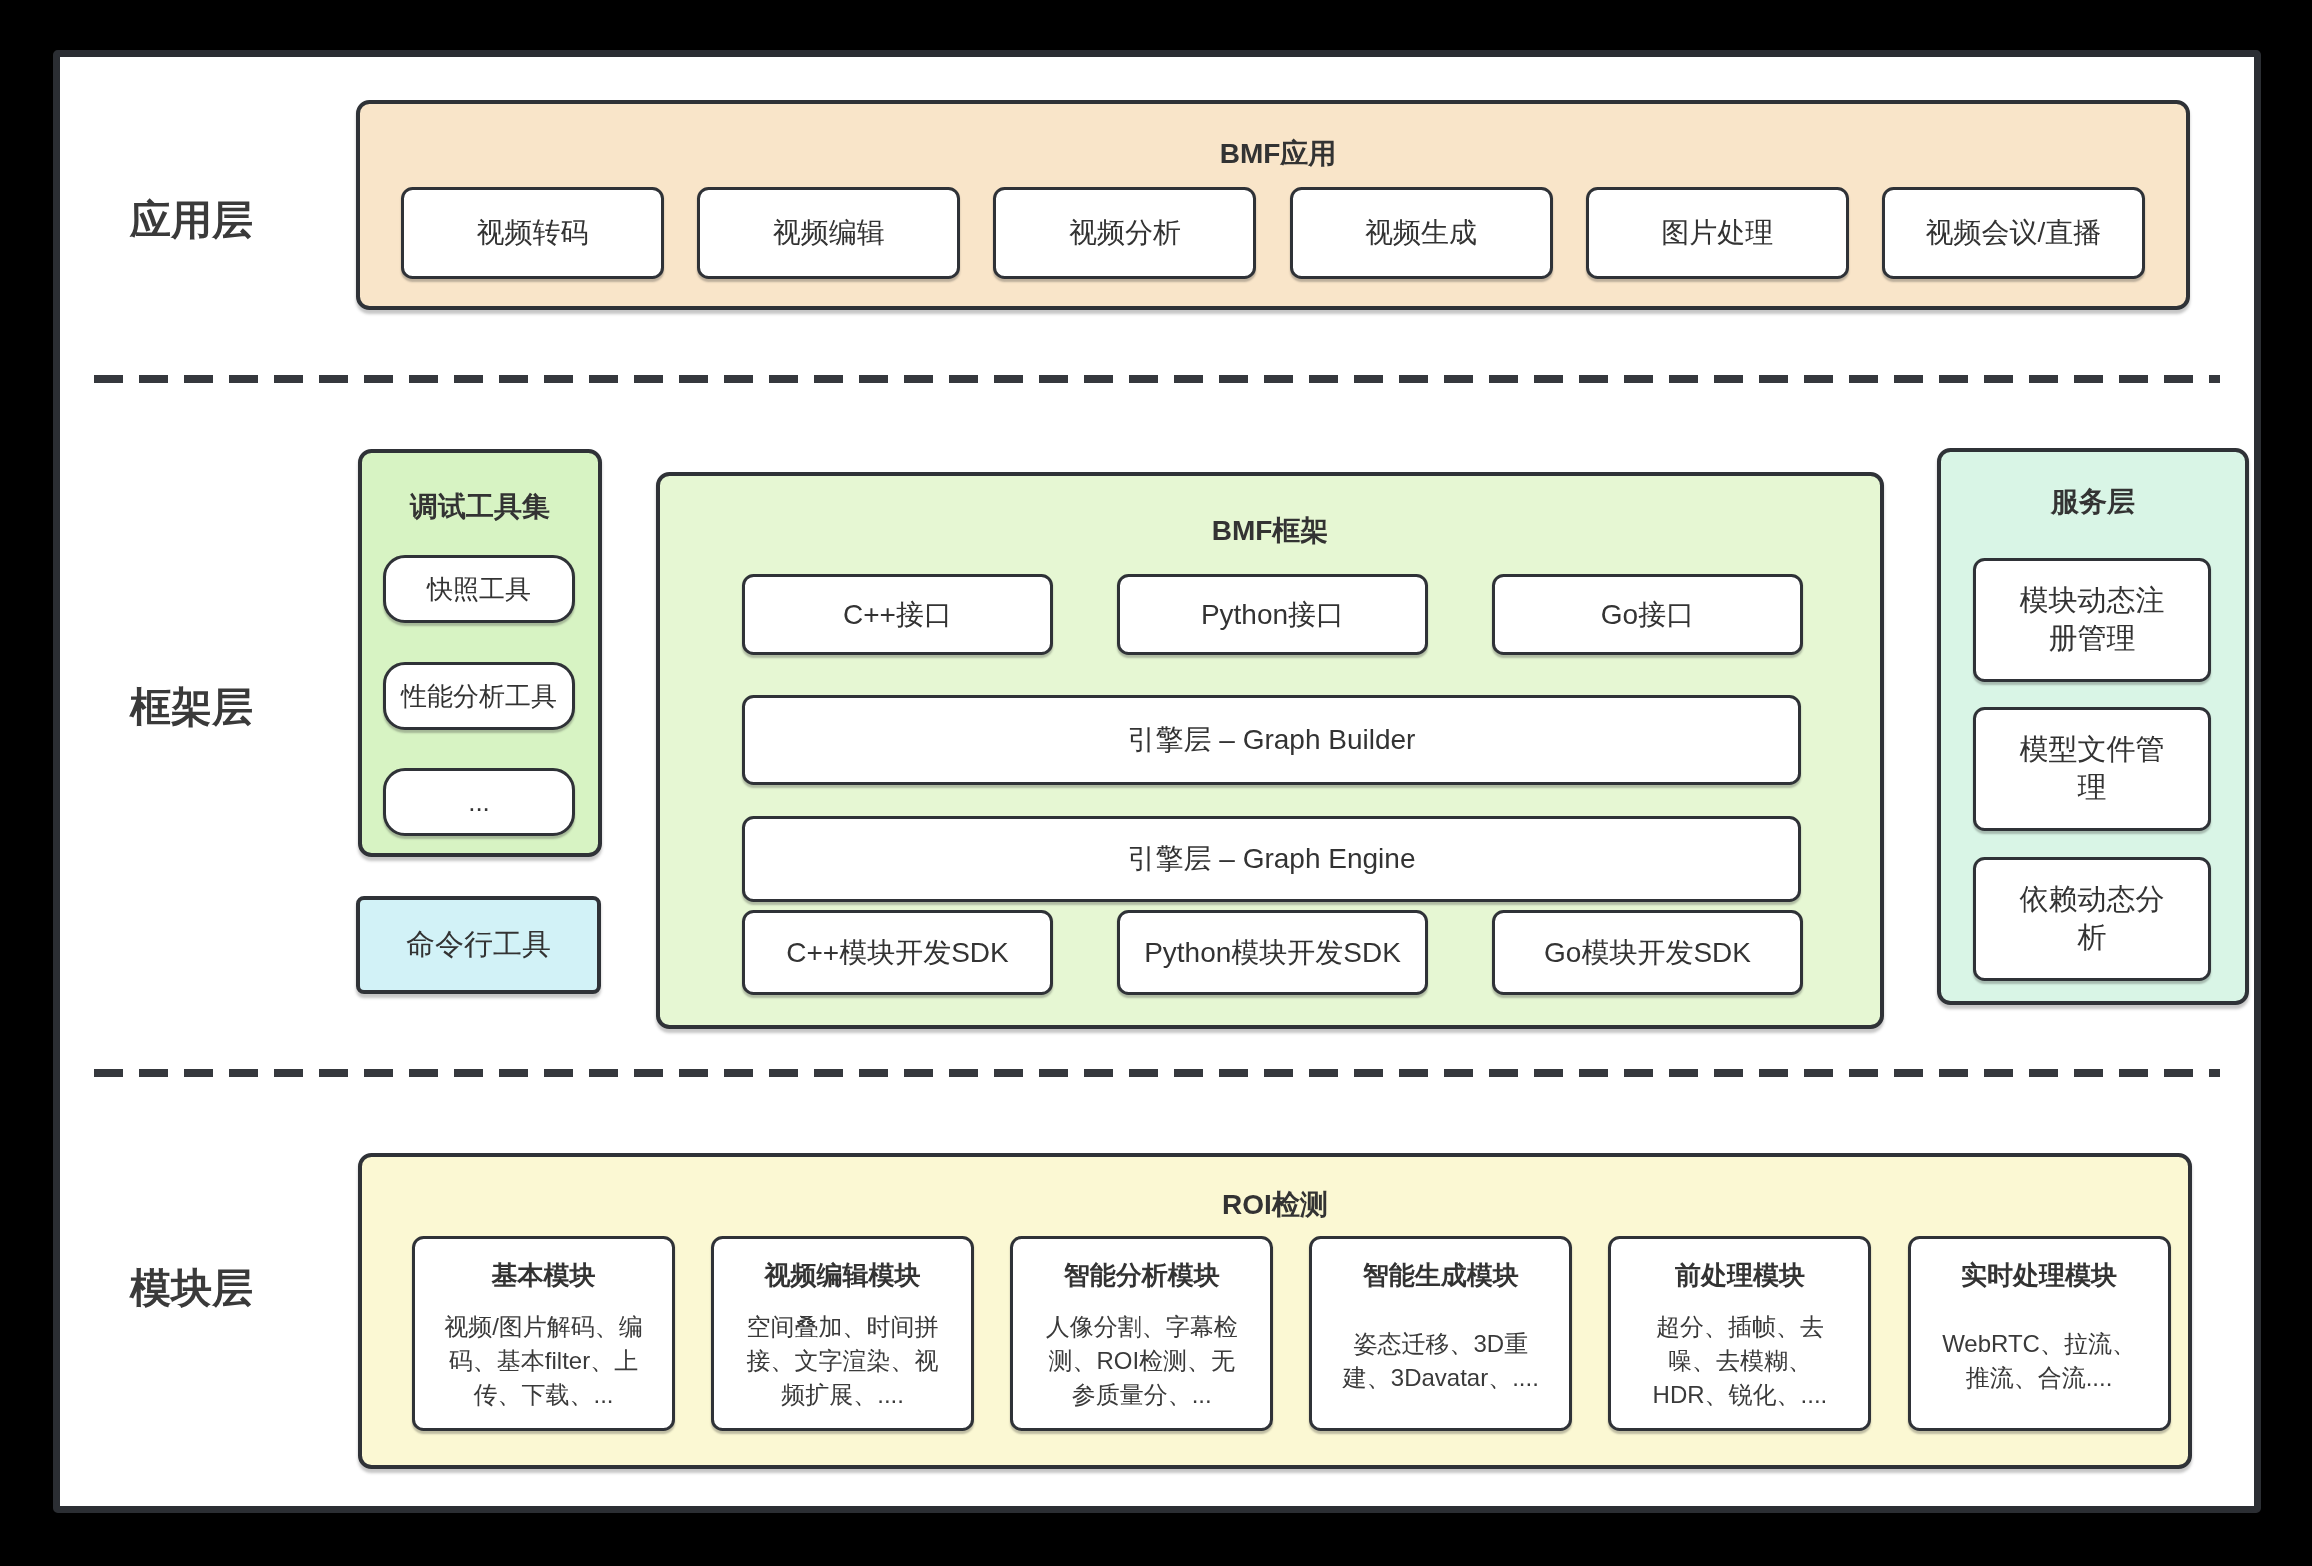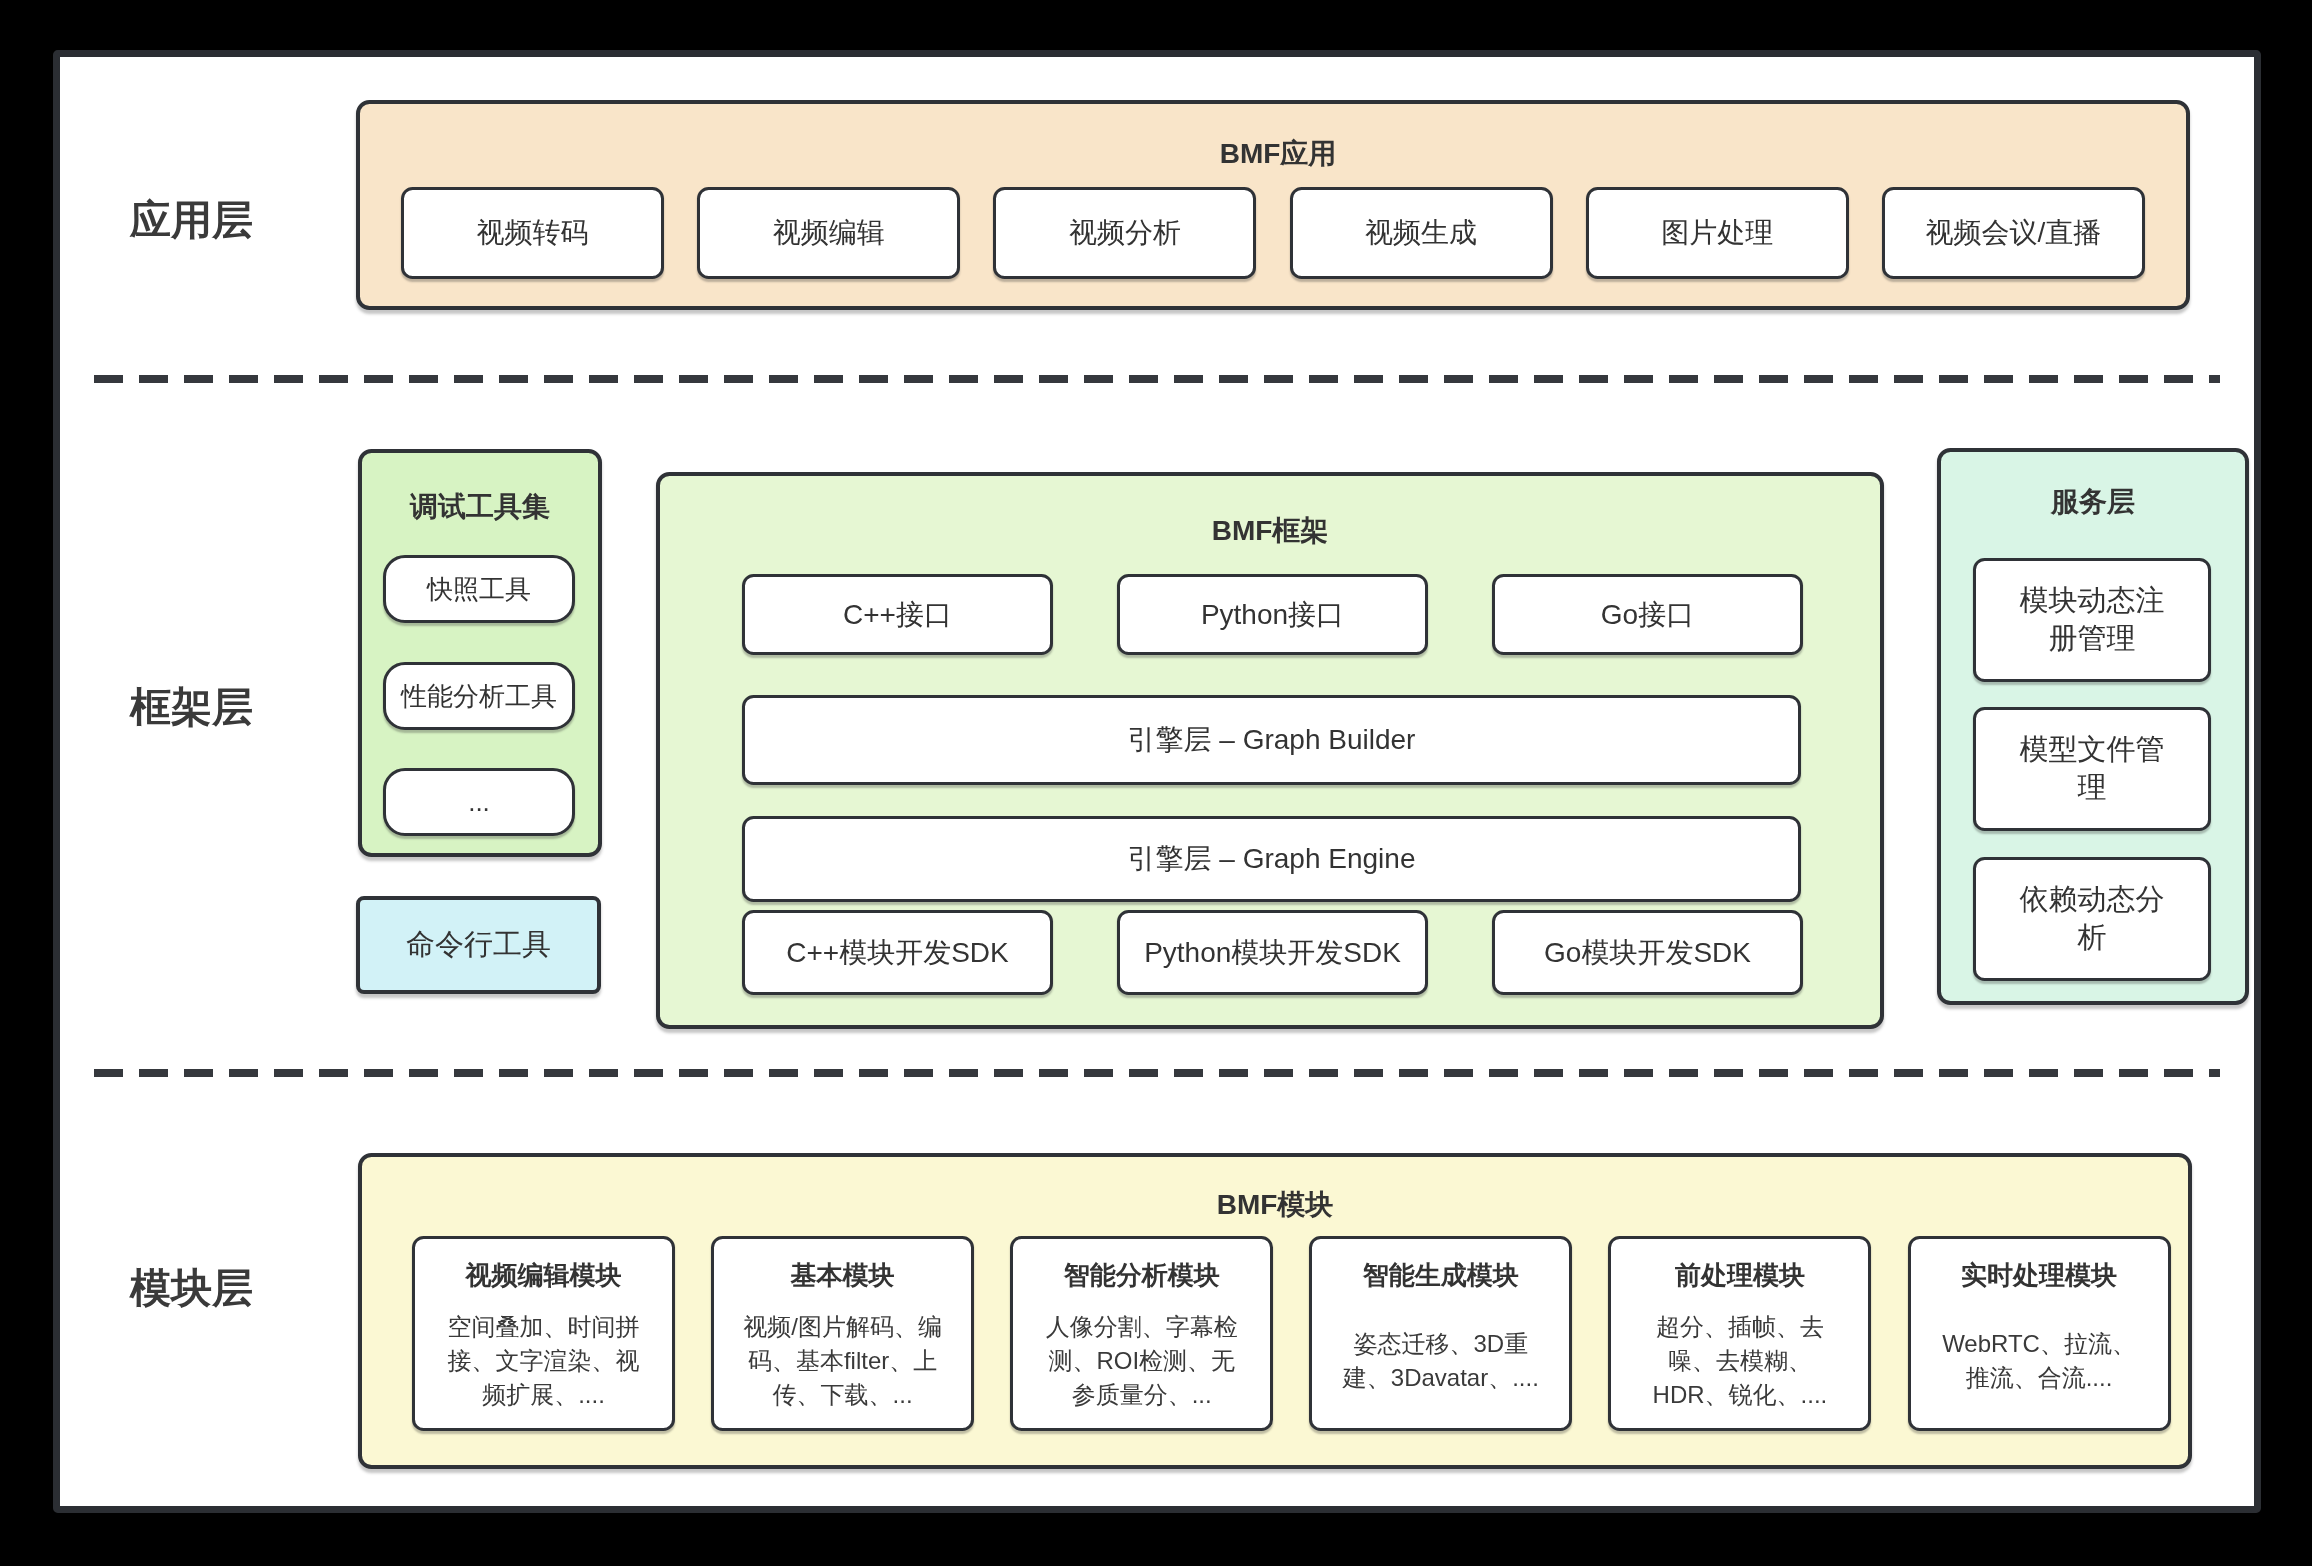--- a/index.html
+++ b/index.html
@@ -130,32 +130,32 @@
           <span>模型文件管理</span>
         </div>
       <div class="wbox svc-box" id="svc3">
           <span>依赖动态分析</span>
         </div>
     </section>
 
     <div class="dashed" id="dash2"></div>
 
     <section class="panel" id="modules" style="background: rgb(251, 248, 211);">
-      <div class="panel-title">BMF模块</div>
+      <div class="panel-title">ROI检测</div>
       <div class="cards">
+        <div class="card">
+          <div class="card-title">基本模块</div>
+          <div class="card-body-wrap">
+              <div class="card-body">视频/图片解码、编码、基本filter、上传、下载、...</div>
+            </div>
+        </div>
         <div class="card">
           <div class="card-title">视频编辑模块</div>
           <div class="card-body-wrap">
               <div class="card-body">空间叠加、时间拼接、文字渲染、视频扩展、....</div>
-            </div>
-        </div>
-        <div class="card">
-          <div class="card-title">基本模块</div>
-          <div class="card-body-wrap">
-              <div class="card-body">视频/图片解码、编码、基本filter、上传、下载、...</div>
             </div>
         </div>
         <div class="card">
           <div class="card-title">智能分析模块</div>
           <div class="card-body-wrap">
               <div class="card-body">人像分割、字幕检测、ROI检测、无参质量分、...</div>
             </div>
         </div>
         <div class="card">
           <div class="card-title">智能生成模块</div>

